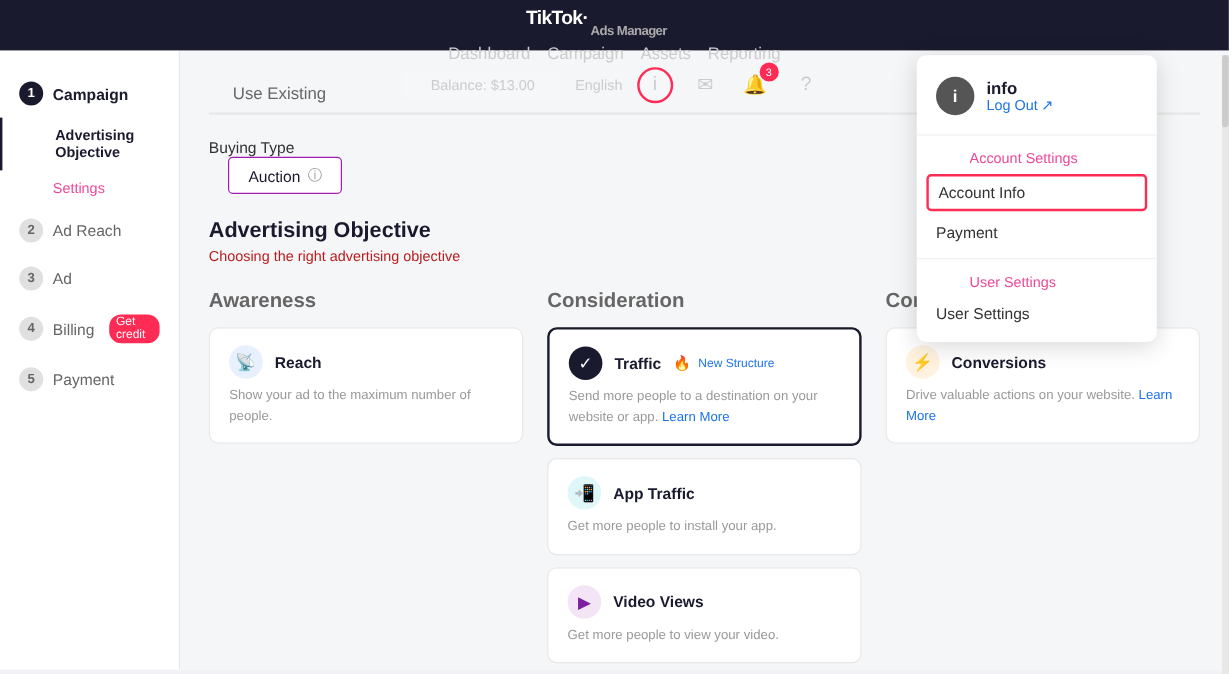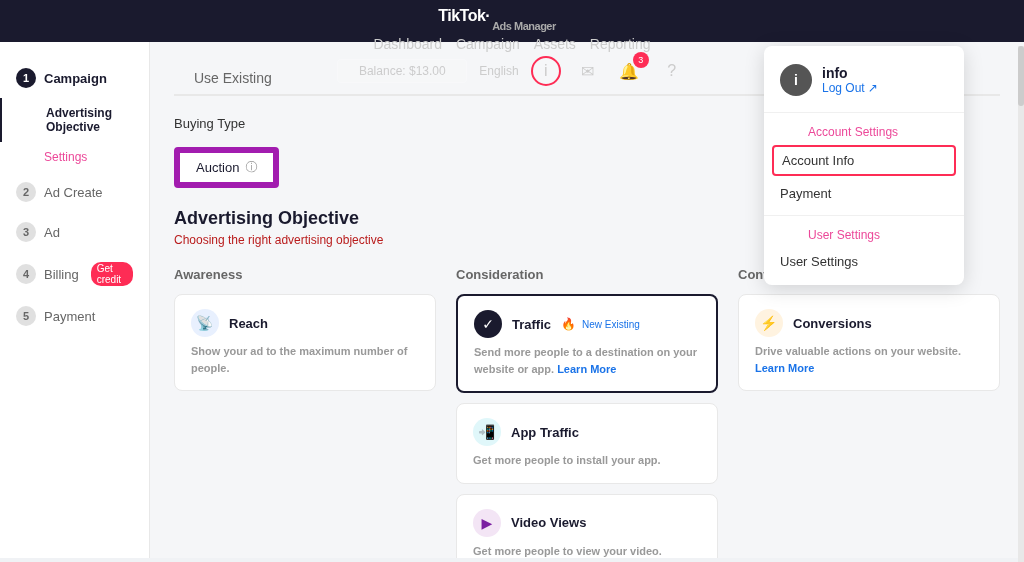--- a/index.html
+++ b/index.html
@@ -170,34 +170,35 @@
     .tab.active {
       color: #1a1a2e;
       font-weight: 600;
       border-bottom-color: #1a1a2e;
     }
 
     
     .section-label {
       font-size: 13px;
       color: #333;
-      margin-bottom: 16px;
+      margin-bottom: 0;
       font-weight: 500;
     }
     .buying-type-btn {
-      border: 6px solid #a21caf;
+      border: 1px solid #a21caf;
       border-radius: 4px;
       padding: 6px 16px;
       font-size: 13px;
       background: #fff;
       cursor: pointer;
       display: inline-flex;
-      align-items: center;
+      align-items: flex-end;
       gap: 6px;
       color: #1a1a2e;
+      margin-left: 16px;
     }
     .buying-type-btn .info-icon {
       color: #999;
       font-size: 12px;
     }
 
     
     .obj-title {
       font-size: 18px;
       font-weight: 700;
@@ -211,21 +212,21 @@
     }
 
     .obj-columns {
       display: flex;
       gap: 20px;
     }
     .obj-column {
       flex: 1;
     }
     .obj-column-title {
-      font-size: 13px;
+      font-size: 17px;
       font-weight: 600;
       color: #666;
       margin-bottom: 12px;
       text-transform: capitalize;
     }
     .obj-card {
       border: 1px solid #e8e8e8;
       border-radius: 8px;
       padding: 14px 16px;
       margin-bottom: 10px;
@@ -270,21 +271,20 @@
       font-size: 10px;
       color: #1a73e8;
       font-weight: 400;
       float: right;
       margin-left: auto;
     }
     .obj-card-desc {
       font-size: 11px;
       color: #999;
       line-height: 1.5;
-      font-weight: bold;
     }
     .learn-more {
       color: #1a73e8;
       font-size: 11px;
       cursor: pointer;
     }
 
     
     .dropdown-overlay {
       position: absolute;
@@ -410,21 +410,21 @@
 
   <div class="sidebar">
     <div class="sidebar-item active">
       <span class="step-num">1</span>
       <span>Campaign</span>
     </div>
     <div class="sidebar-sub-item active">Advertising Objective</div>
     <div class="sidebar-sub-item sub">Settings</div>
     <div class="sidebar-item">
       <span class="step-num">2</span>
-      <span>Ad Create</span>
+      <span>Ad Reach</span>
     </div>
     <div class="sidebar-item">
       <span class="step-num">3</span>
       <span>Ad</span>
     </div>
     <div class="sidebar-item">
       <span class="step-num">4</span>
       <span>Billing</span>
       <span class="billing-badge">Get credit</span>
     </div>
@@ -466,21 +466,21 @@
         </div>
 
         <div class="obj-column">
           <div class="obj-column-title">Consideration</div>
           <div class="obj-card selected">
             <div class="obj-card-header">
               <div class="obj-icon selected-icon">✓</div>
               <div class="obj-card-name">
                 Traffic
                 <span style="margin-left:4px;font-size:12px;">🔥</span>
-                <span class="new-badge">New Existing</span>
+                <span class="new-badge">New Structure</span>
               </div>
             </div>
             <div class="obj-card-desc">Send more people to a destination on your website or app. <span class="learn-more">Learn More</span></div>
           </div>
           <div class="obj-card">
             <div class="obj-card-header">
               <div class="obj-icon teal">📲</div>
               <div class="obj-card-name">App Traffic</div>
             </div>
             <div class="obj-card-desc">Get more people to install your app.</div>

